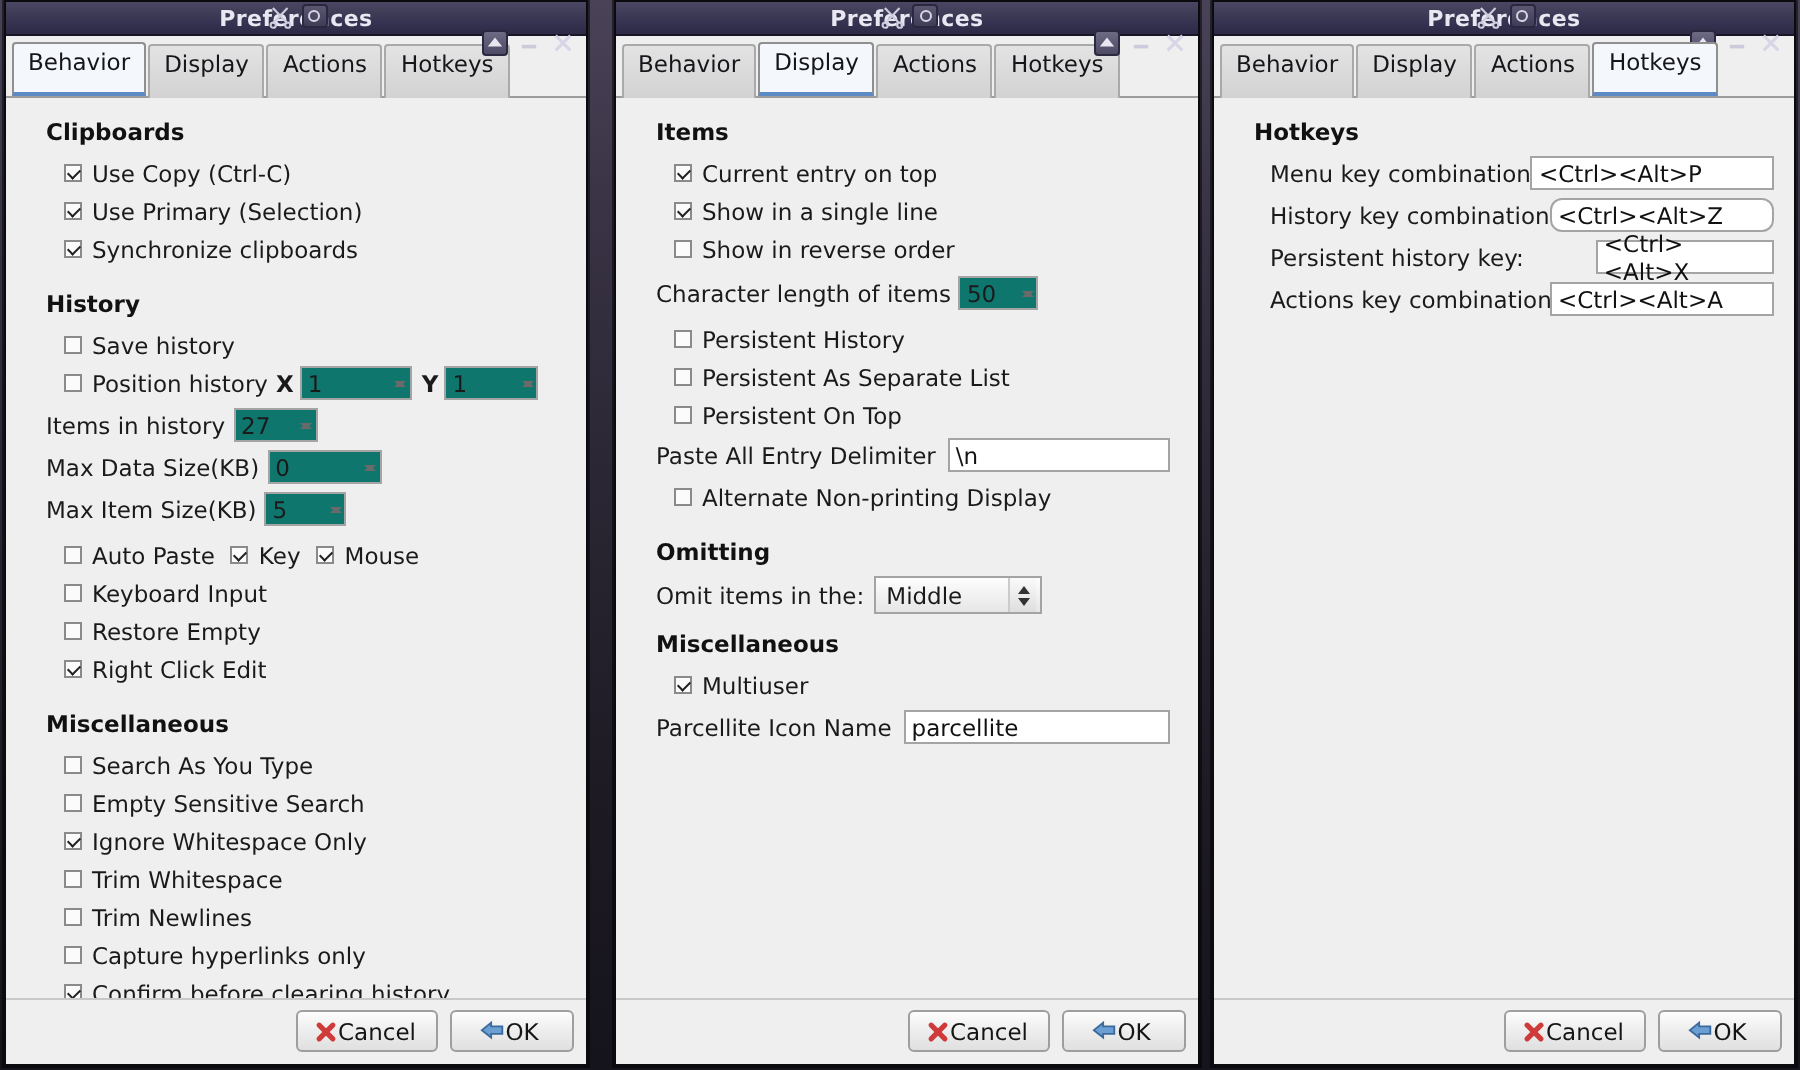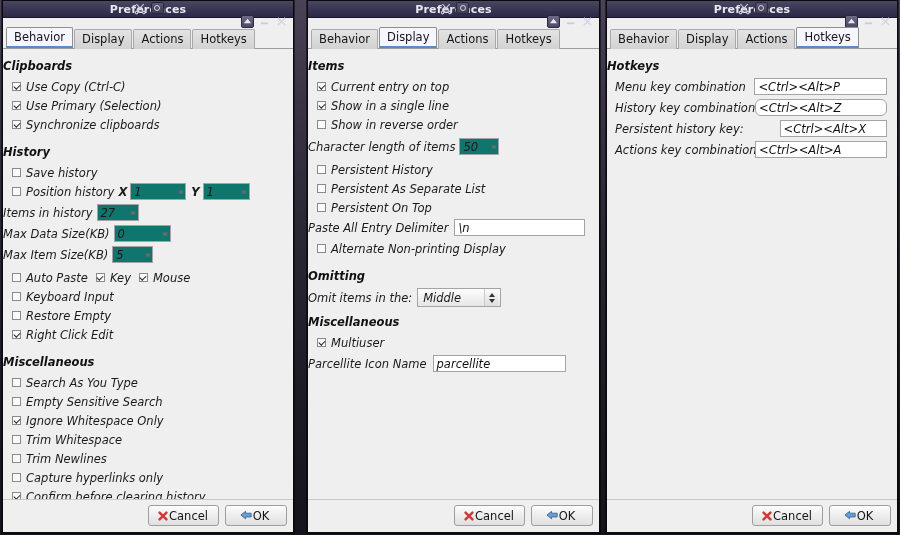--- a/index.html
+++ b/index.html
@@ -62,21 +62,21 @@
   .tb-right { margin-left: auto; display: flex; align-items: center; gap: 4px; padding-right: 3px; z-index:2;}
   .tb-btn { width: 13px; height: 13px; display:flex; align-items:center; justify-content:center; color:#d5d3e2; font-size:10px;}
   .tb-btn.shade {
     background: linear-gradient(180deg,#6d6a85,#4d4a66);
     border:1px solid #2b2840; border-radius:2px;
   }
   .tb-btn svg { display:block; }
 
   
   .tabbar {
-    display: flex; align-items: flex-end;
+    display: flex; 
     background: #efefef;
     padding: 3px 0 0 3px;
     border-bottom: 1px solid #9c9c9c;
     height: 31px; min-height:23px;
   }
   .tab {
     font-size: 11.5px; color: #15151a;
     padding: 2px 7px 3px 7px;
     border: 1px solid #a9a9a9;
     border-bottom: none;
@@ -91,24 +91,23 @@
     border-color: #8f8f8f;
     border-bottom: 2px solid #5b8ac4;
     top: 0; padding-bottom: 2px;
     z-index: 2;
   }
 
   
   .panel {
     flex: 1;
     background: #efefef;
-    padding: 7px 10px 0 0;
+    padding: 7px 10px 0 20px;
     font-size: 11.5px; color: #1a1a1a;
     overflow: hidden;
-    font-style: italic;
   }
   .section-head {
     font-weight: bold; font-size: 11.5px;
     margin: 3px 0 5px 0; color: #111;
   }
   .row { display: flex; align-items: center; min-height: 17px; margin: 0 0 2px 0;}
   .row.indent { padding-left: 9px; }
   .gap { height: 7px; }
   .lbl { white-space: nowrap; }
 

